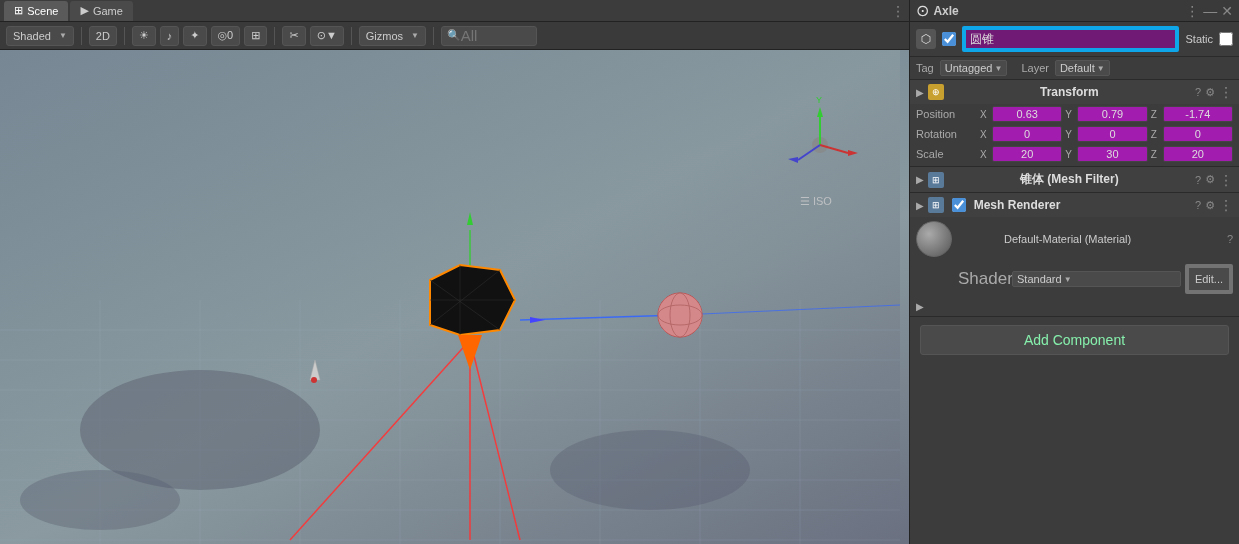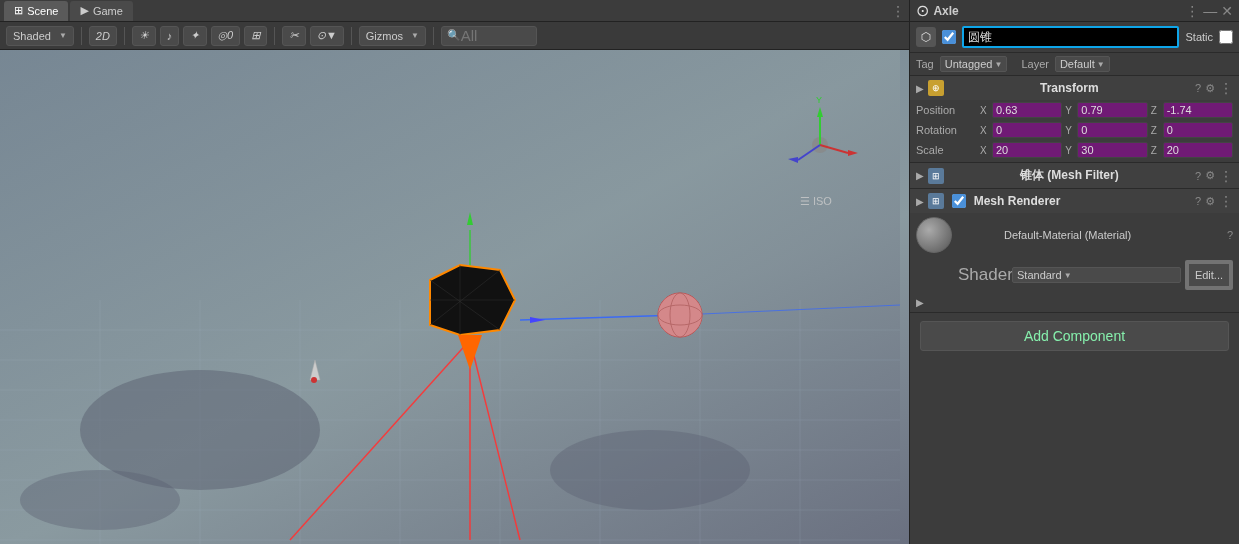--- a/index.html
+++ b/index.html
@@ -12,21 +12,21 @@
 
     
     .tab-bar { display: flex; align-items: center; height: 22px; background: #3c3c3c; border-bottom: 1px solid #222; padding: 0 4px; gap: 2px; }
     .tab { display: flex; align-items: center; gap: 4px; padding: 2px 10px; background: #4a4a4a; border-radius: 3px 3px 0 0; font-size: 11px; color: #ccc; cursor: pointer; height: 20px; }
     .tab.active { background: #5a5a5a; color: #fff; }
     .tab-dots { margin-left: auto; color: #888; font-size: 14px; cursor: pointer; }
 
     
     .toolbar { display: flex; align-items: center; height: 28px; background: #3a3a3a; padding: 0 6px; gap: 4px; border-bottom: 1px solid #222; }
     .toolbar-sep { width: 1px; height: 18px; background: #555; margin: 0 3px; }
-    .toolbar-btn { display: flex; align-items: center; justify-content: center; background: #4a4a4a; border: 1px solid #555; border-radius: 3px; padding: 2px 6px; cursor: pointer; font-size: 11px; color: #ccc; height: 20px; gap: 2px; font-style: italic; }
+    .toolbar-btn { display: flex; align-items: center; justify-content: center; background: #4a4a4a; border: 1px solid #555; border-radius: 3px; padding: 2px 6px; cursor: pointer; font-size: 11px; color: #ccc; height: 20px; gap: 2px; }
     .toolbar-dropdown { display: flex; align-items: center; gap: 8px; background: #4a4a4a; border: 1px solid #555; border-radius: 3px; padding: 2px 6px; cursor: pointer; height: 20px; font-size: 11px; color: #ccc; }
     .dropdown-arrow { font-size: 8px; color: #aaa; }
     .search-box { display: flex; align-items: center; background: #4a4a4a; border: 1px solid #555; border-radius: 3px; padding: 2px 5px; height: 20px; }
     .search-box input { background: transparent; border: none; outline: none; color: #ccc; font-size: 15px; width: 70px; }
 
     
     .scene-canvas { flex: 1; position: relative; overflow: hidden; }
     .scene-bg { width: 100%; height: 100%; background: linear-gradient(160deg, #6a7a8a 0%, #7a8a96 30%, #8a9aA0 60%, #6a7080 100%); position: relative; }
 
     
@@ -36,21 +36,21 @@
     .inspector-title { font-size: 12px; color: #ccc; font-weight: bold; margin-left: 4px; }
     .inspector-controls { margin-left: auto; display: flex; gap: 4px; }
     .inspector-ctrl-btn { font-size: 14px; color: #888; cursor: pointer; }
 
     .inspector-body { flex: 1; overflow-y: auto; padding: 0; }
 
     
     .obj-header { display: flex; align-items: center; padding: 4px 6px; background: #3c3c3c; border-bottom: 1px solid #2a2a2a; gap: 6px; }
     .obj-icon { width: 20px; height: 20px; background: #555; border-radius: 3px; display: flex; align-items: center; justify-content: center; font-size: 12px; }
     .obj-checkbox { width: 14px; height: 14px; accent-color: #4a90d9; cursor: pointer; }
-    .obj-name-input { background: #000000; border: 2px solid #0ea5e9; border-radius: 2px; color: #ddd; font-size: 12px; padding: 2px 4px; flex: 1; outline: none; }
+    .obj-name-input { background: #701a75; border: 4px solid #0ea5e9; border-radius: 2px; color: #ddd; font-size: 12px; padding: 2px 4px; flex: 1; outline: none; }
     .static-label { font-size: 11px; color: #ccc; }
     .static-checkbox { width: 14px; height: 14px; cursor: pointer; }
 
     
     .tag-layer-row { display: flex; align-items: center; padding: 3px 6px; gap: 6px; border-bottom: 1px solid #2a2a2a; }
     .tag-layer-label { font-size: 11px; color: #aaa; }
     .tag-layer-dropdown { background: #4a4a4a; border: 1px solid #555; border-radius: 2px; color: #ccc; font-size: 11px; padding: 1px 4px; cursor: pointer; display: flex; align-items: center; gap: 2px; }
 
     
     .component { border-bottom: 1px solid #2a2a2a; }
@@ -61,21 +61,21 @@
     .component-help { font-size: 11px; color: #888; cursor: pointer; }
     .component-settings { font-size: 11px; color: #888; cursor: pointer; }
     .component-menu { font-size: 14px; color: #888; cursor: pointer; }
 
     
     .transform-row { display: flex; align-items: center; padding: 2px 6px; gap: 4px; background: #3c3c3c; }
     .transform-label { width: 60px; font-size: 11px; color: #aaa; }
     .xyz-group { display: flex; gap: 3px; flex: 1; }
     .xyz-field { display: flex; align-items: center; gap: 2px; flex: 1; }
     .xyz-label { font-size: 10px; color: #aaa; width: 10px; }
-    .xyz-input { background: #701a75; border: 1px solid #444; border-radius: 2px; color: #ddd; font-size: 11px; padding: 1px 3px; flex: 1; outline: none; width: 45px; }
+    .xyz-input { background: #a21caf; border: 1px solid #444; border-radius: 2px; color: #ddd; font-size: 11px; padding: 1px 3px; flex: 1; outline: none; width: 45px; text-align: center; }
     .mesh-renderer-checkbox { width: 14px; height: 14px; cursor: pointer; accent-color: #4a90d9; }
     .mesh-renderer-title { font-size: 12px; font-weight: bold; color: #ddd; flex: 1; }
 
     
     .material-section { background: #3c3c3c; padding: 4px 6px; display: flex; align-items: center; gap: 6px; }
     .material-preview { width: 36px; height: 36px; border-radius: 50%; background: radial-gradient(circle at 35% 35%, #aaa, #555); border: 1px solid #666; }
     .material-info { flex: 1; padding-left: 46px; }
     .material-name { font-size: 11px; color: #ccc; }
     .material-help { font-size: 11px; color: #888; cursor: pointer; }
 

